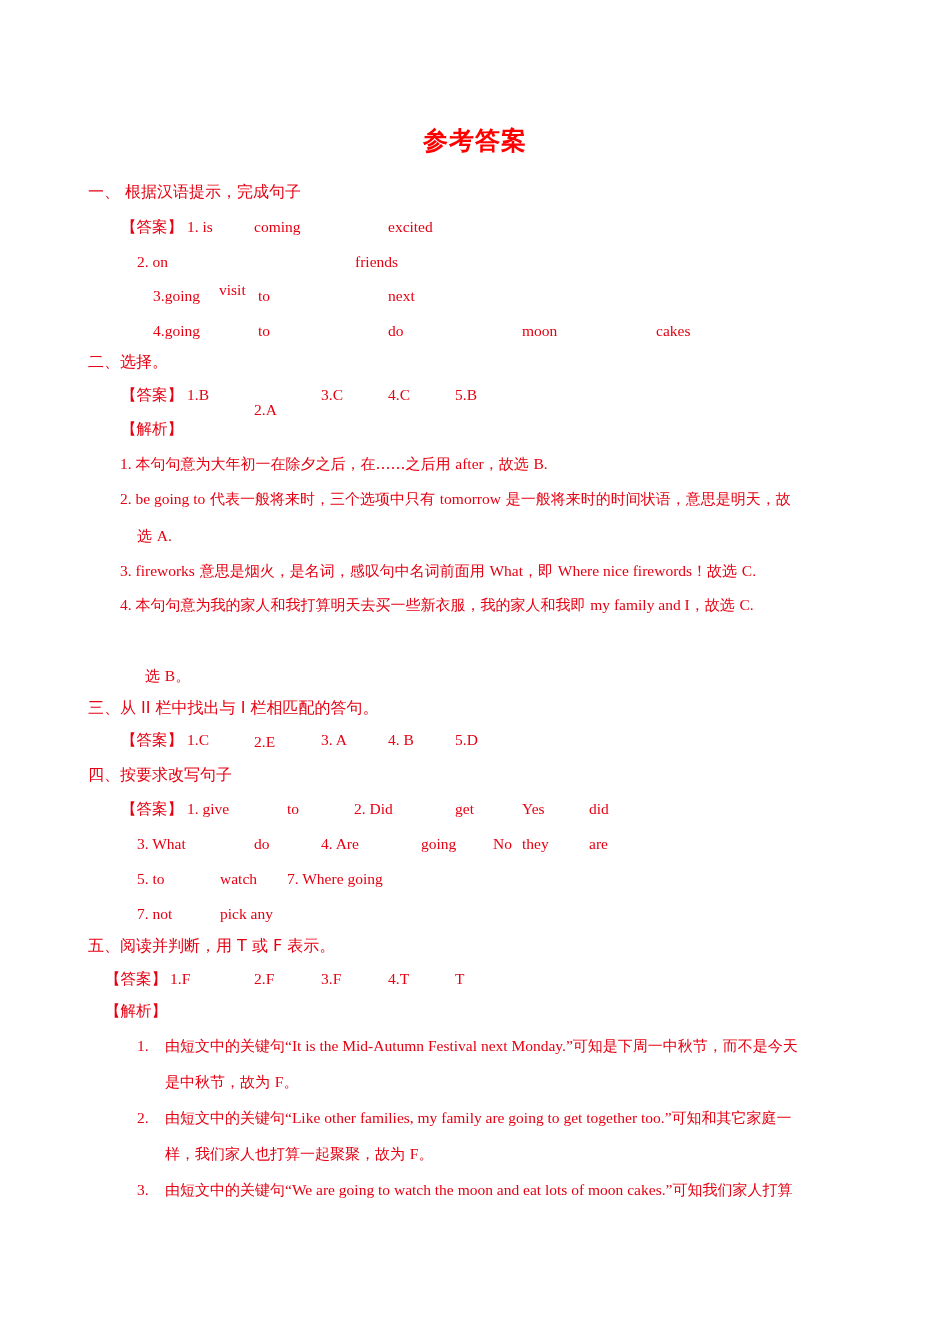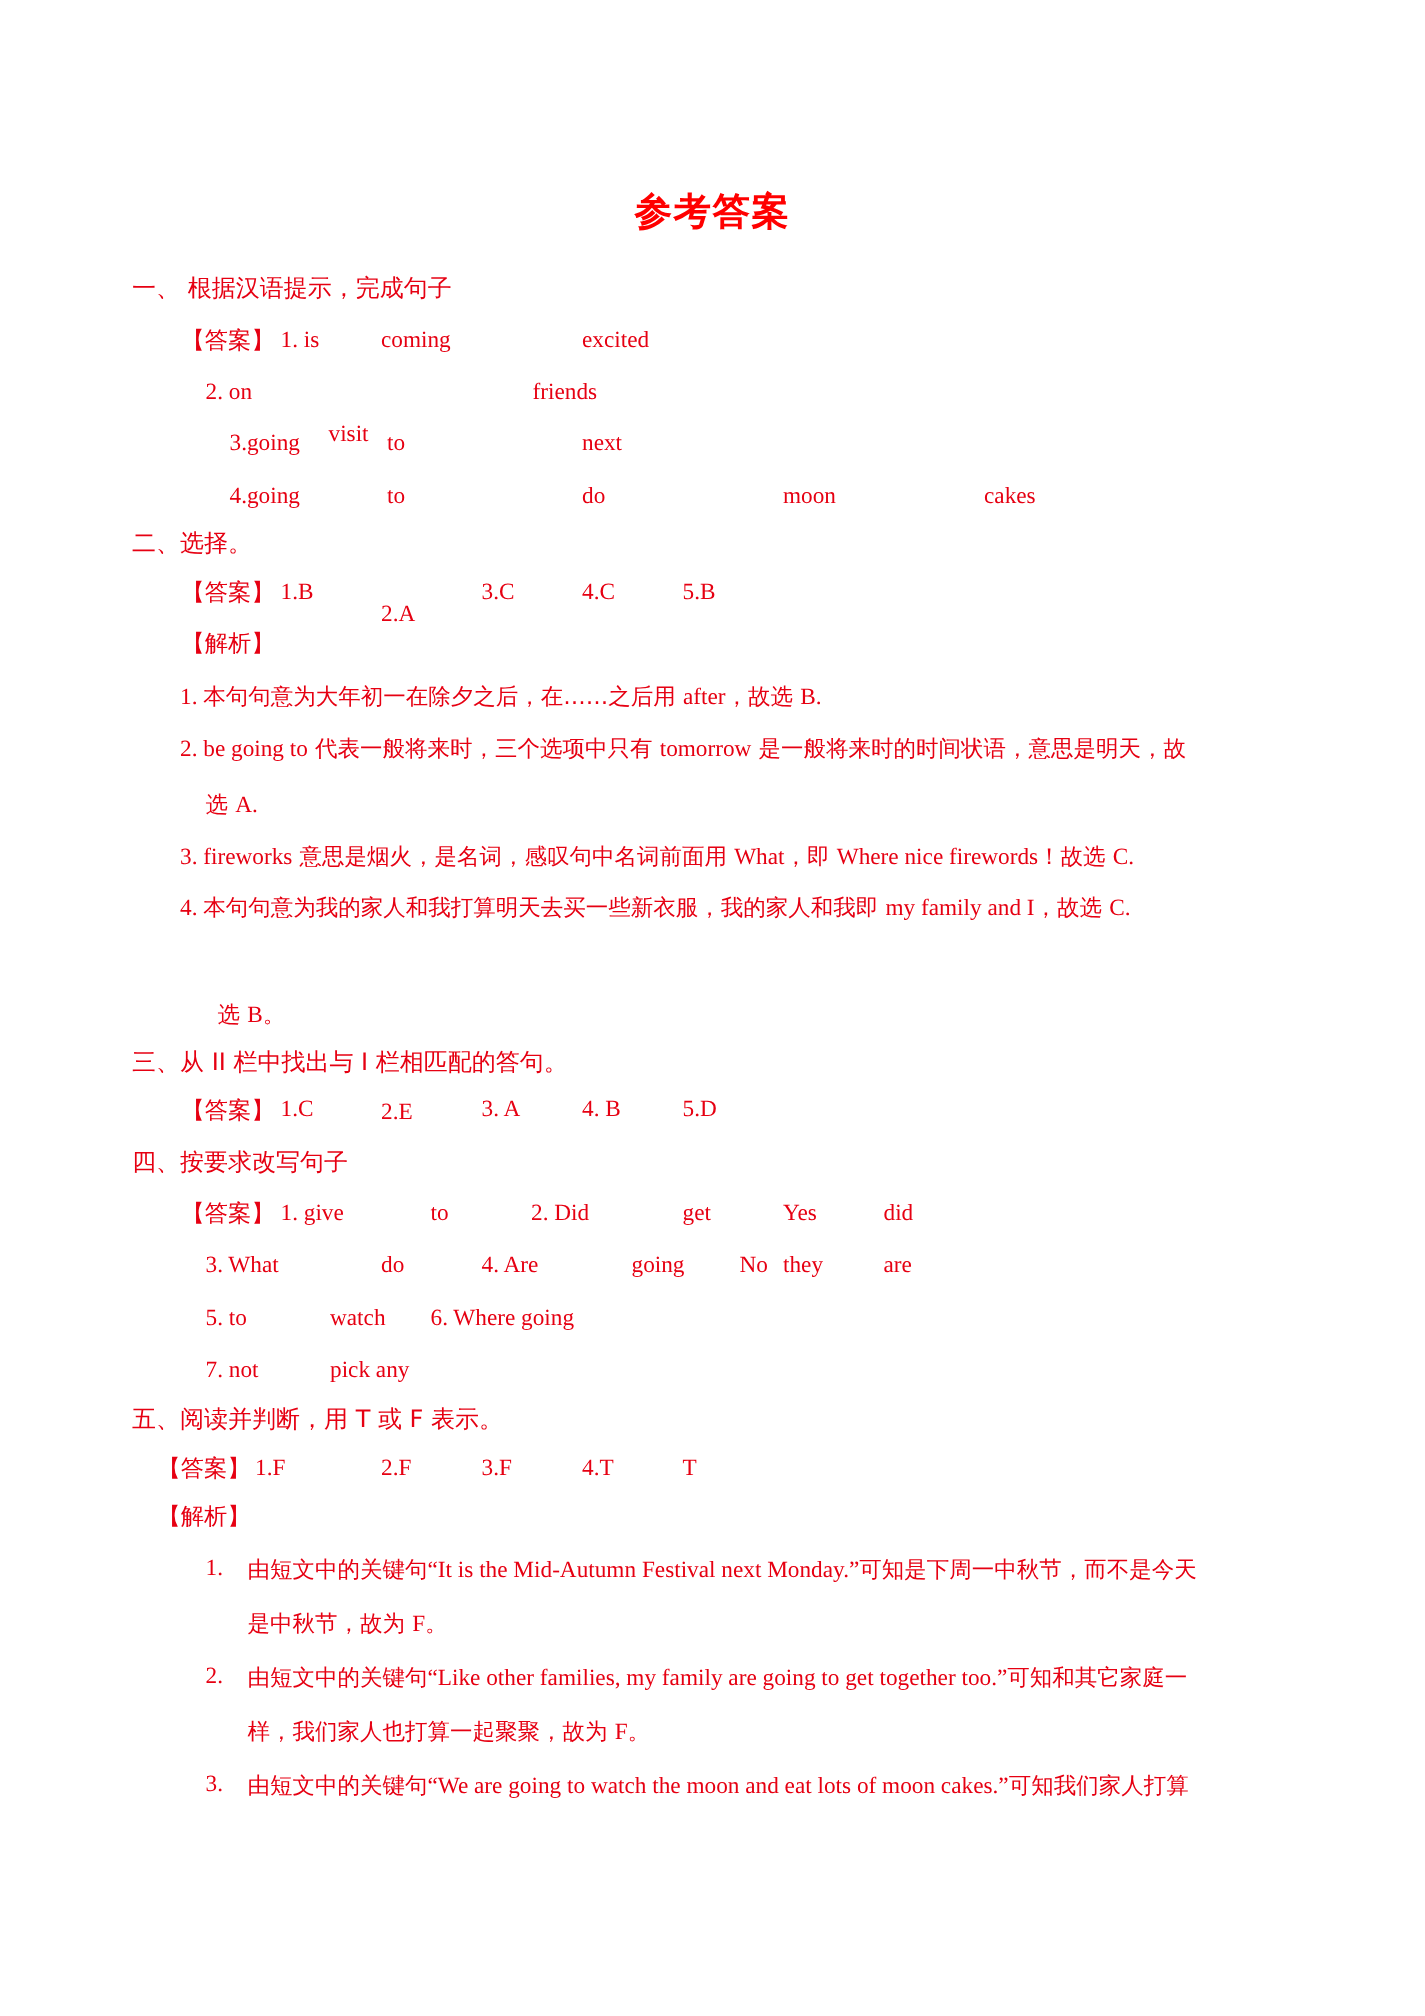--- a/index.html
+++ b/index.html
@@ -100,21 +100,21 @@
   <span class="cell" style="left:137px; top:834px;">3. What</span>
   <span class="cell" style="left:254px; top:834px;">do</span>
   <span class="cell" style="left:321px; top:834px;">4. Are</span>
   <span class="cell" style="left:421px; top:834px;">going</span>
   <span class="cell" style="left:493px; top:834px;">No</span>
   <span class="cell" style="left:522px; top:834px;">they</span>
   <span class="cell" style="left:589px; top:834px;">are</span>
 
   <span class="cell" style="left:137px; top:869px;">5. to</span>
   <span class="cell" style="left:220px; top:869px;">watch</span>
-  <span class="cell" style="left:287px; top:869px;">6. Where going</span>
+  <span class="cell" style="left:287px; top:869px;">7. Where going</span>
 
   <span class="cell" style="left:137px; top:904px;">7. not</span>
   <span class="cell" style="left:220px; top:904px;">pick any</span>
 
   <div class="line heading" style="left:88px; top:936px;">五、阅读并判断，用 T 或 F 表示。</div>
 
   <span class="tag" style="left:105px; top:969px;">【答案】</span>
   <span class="cell" style="left:170px; top:969px;">1.F</span>
   <span class="cell" style="left:254px; top:969px;">2.F</span>
   <span class="cell" style="left:321px; top:969px;">3.F</span>

